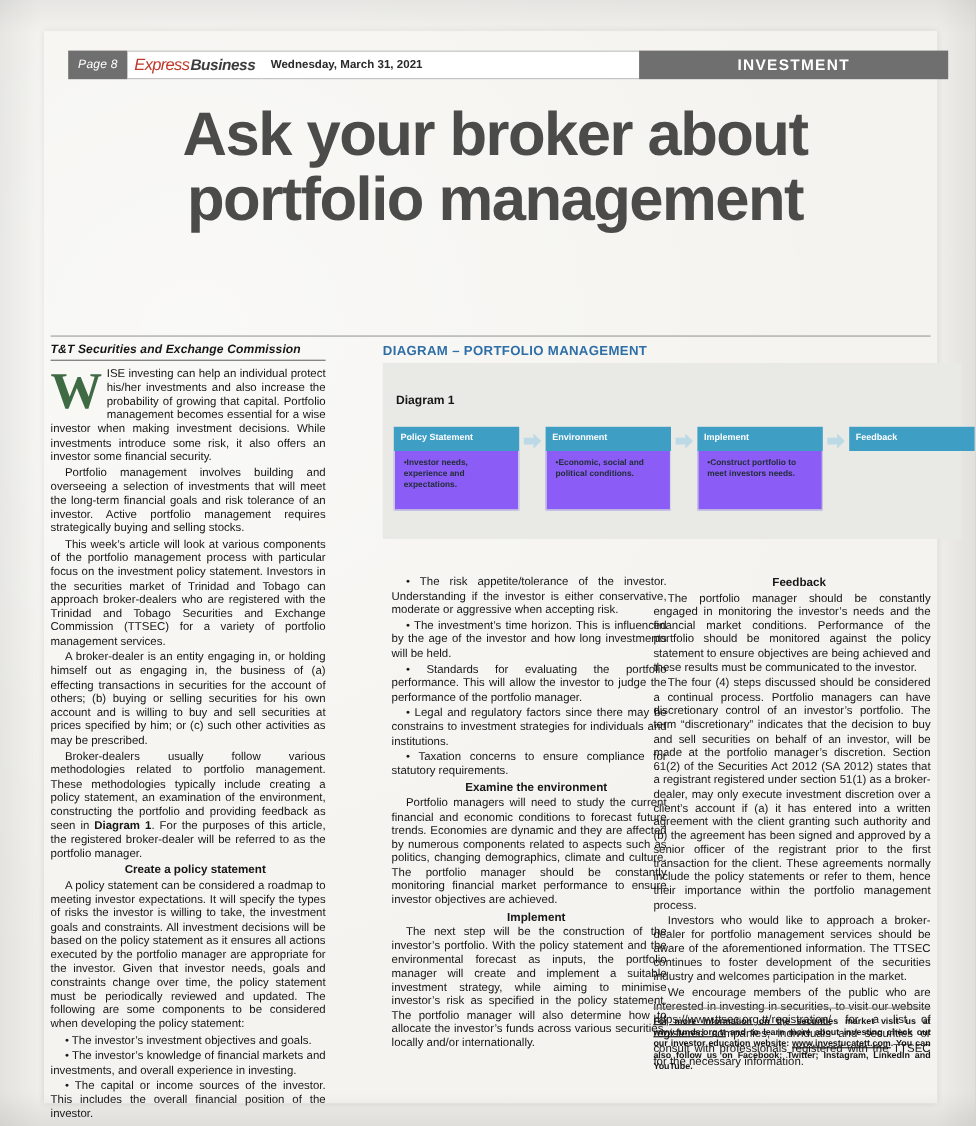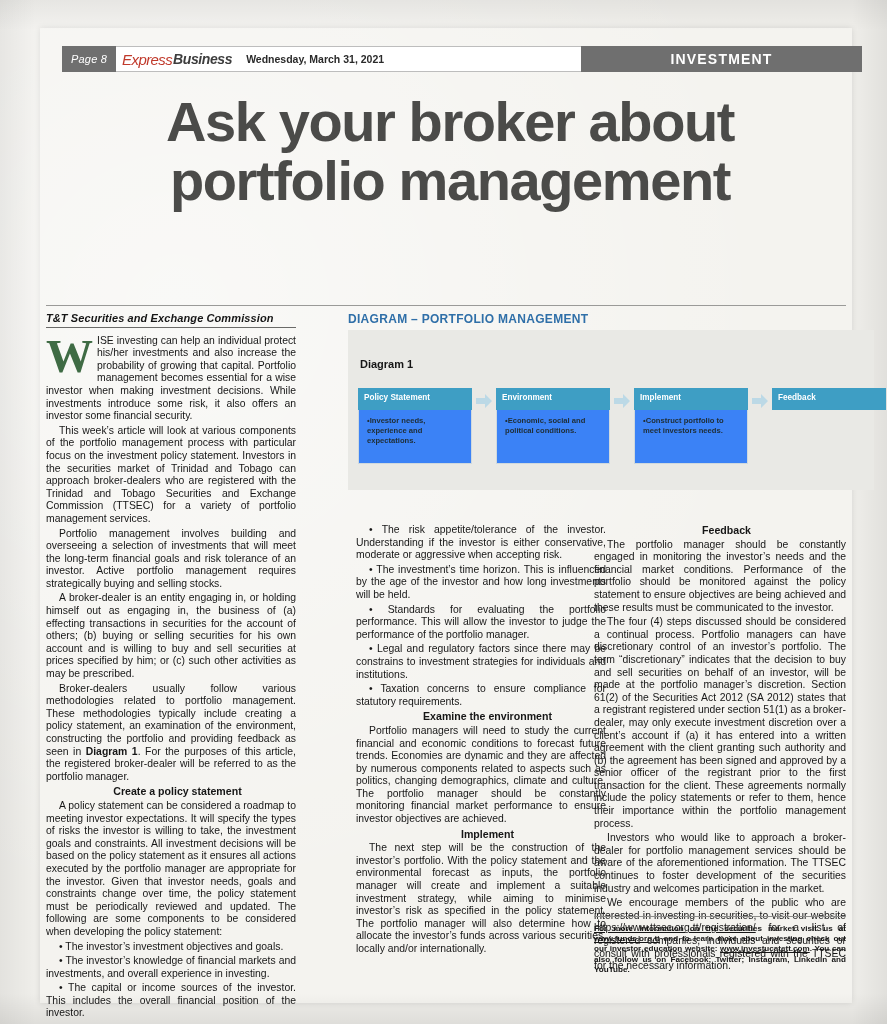--- a/index.html
+++ b/index.html
@@ -222,21 +222,21 @@
   .node .hdr {
     background: #3e9ec4;
     color: #ffffff;
     font-size: 8.2px;
     font-weight: bold;
     padding: 5px 6px;
     height: 22px;
     box-sizing: border-box;
   }
   .node .bdy {
-    background: #3b82f6;
+    background: #8b5cf6;
     border: 1px solid #cfd9de;
     border-top: none;
     min-height: 54px;
     padding: 6px 6px 6px 8px;
     font-size: 7.6px;
     line-height: 10px;
     font-weight: bold;
     color: #1f2d33;
     box-sizing: border-box;
   }
@@ -339,22 +339,22 @@
             <div class="hdr">Feedback</div>
           </div>
 
         </div>
       </div>
     </div>
 
     <div class="col" id="col1">
       <div class="kicker">T&amp;T Securities and Exchange Commission</div>
       <p class="noind"><span class="dropcap">W</span><span>ISE investing can help an individual protect his/her investments and also increase the probability of growing that capital. Portfolio management becomes essential for a wise investor when making investment decisions. While investments introduce some risk, it also offers an investor some financial security.</span></p>
+      <p><span>Portfolio management involves building and overseeing a selection of investments that will meet the long-term financial goals and risk tolerance of an investor. Active portfolio management requires strategically buying and selling stocks.</span></p>
       <p><span>This week’s article will look at various components of the portfolio management process with particular focus on the investment policy statement. Investors in the securities market of Trinidad and Tobago can approach broker-dealers who are registered with the Trinidad and Tobago Securities and Exchange Commission (TTSEC) for a variety of portfolio management services.</span></p>
-      <p><span>Portfolio management involves building and overseeing a selection of investments that will meet the long-term financial goals and risk tolerance of an investor. Active portfolio management requires strategically buying and selling stocks.</span></p>
       <p><span>A broker-dealer is an entity engaging in, or holding himself out as engaging in, the business of (a) effecting transactions in securities for the account of others; (b) buying or selling securities for his own account and is willing to buy and sell securities at prices specified by him; or (c) such other activities as may be prescribed.</span></p>
       <p><span>Broker-dealers usually follow various methodologies related to portfolio management. These methodologies typically include creating a policy statement, an examination of the environment, constructing the portfolio and providing feedback as seen in </span><b>Diagram 1</b><span>. For the purposes of this article, the registered broker-dealer will be referred to as the portfolio manager.</span></p>
       <p class="subhead">Create a policy statement</p>
       <p><span>A policy statement can be considered a roadmap to meeting investor expectations. It will specify the types of risks the investor is willing to take, the investment goals and constraints. All investment decisions will be based on the policy statement as it ensures all actions executed by the portfolio manager are appropriate for the investor. Given that investor needs, goals and constraints change over time, the policy statement must be periodically reviewed and updated. The following are some components to be considered when developing the policy statement:</span></p>
       <p class="bullet">• The investor’s investment objectives and goals.</p>
       <p class="bullet">• The investor’s knowledge of financial markets and investments, and overall experience in investing.</p>
       <p class="bullet">• The capital or income sources of the investor. This includes the overall financial position of the investor.</p>
     </div>
 
     <div class="col" id="col2">

